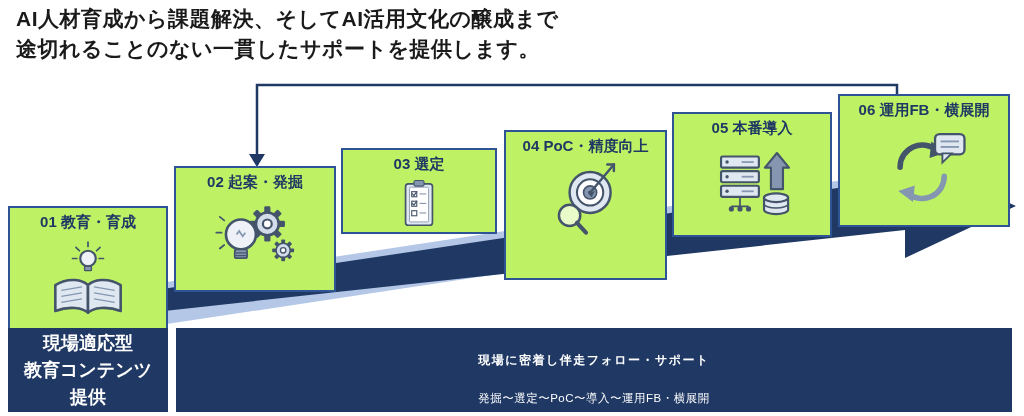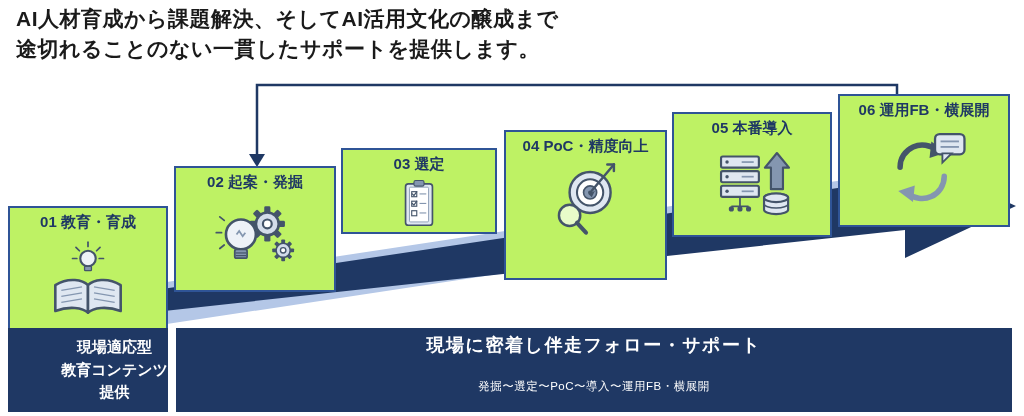--- a/index.html
+++ b/index.html
@@ -19,25 +19,25 @@
   }
   .step-label {
     font-weight:bold; color:#1f3864; font-size:15px; padding-top:5px; white-space:nowrap;
   }
   .step-icon { margin-top:2px; }
   .bar {
     position:absolute; top:328px; height:84px; z-index:2; box-sizing:border-box;
     background:#1f3864; color:#ffffff;
   }
   .bar-left {
-    left:8px; width:160px; display:flex; align-items:center; justify-content:flex-end;
-    text-align:center; font-weight:bold; font-size:15px; line-height:1.5; white-space:pre-line;
+    left:8px; width:160px; display:flex; align-items:center; justify-content:center;
+    text-align:center; font-weight:bold; font-size:18px; line-height:1.5; white-space:pre-line;
   }
   .bar-right { left:176px; width:836px; text-align:center; }
-  .bar-right-title { font-size:18px; font-weight:bold; margin-top:5px; letter-spacing:1.5px; }
+  .bar-right-title { font-size:12px; font-weight:bold; margin-top:24px; letter-spacing:1.5px; }
   .bar-right-sub { font-size:11.5px; margin-top:22px; letter-spacing:0.5px; }
 </style>
 </head>
 <body>
 
 <div class="canvas">
 
   <div class="title">
     <div>AI人材育成から課題解決、そしてAI活用文化の醸成まで</div>
     <div>途切れることのない一貫したサポートを提供します。</div>

